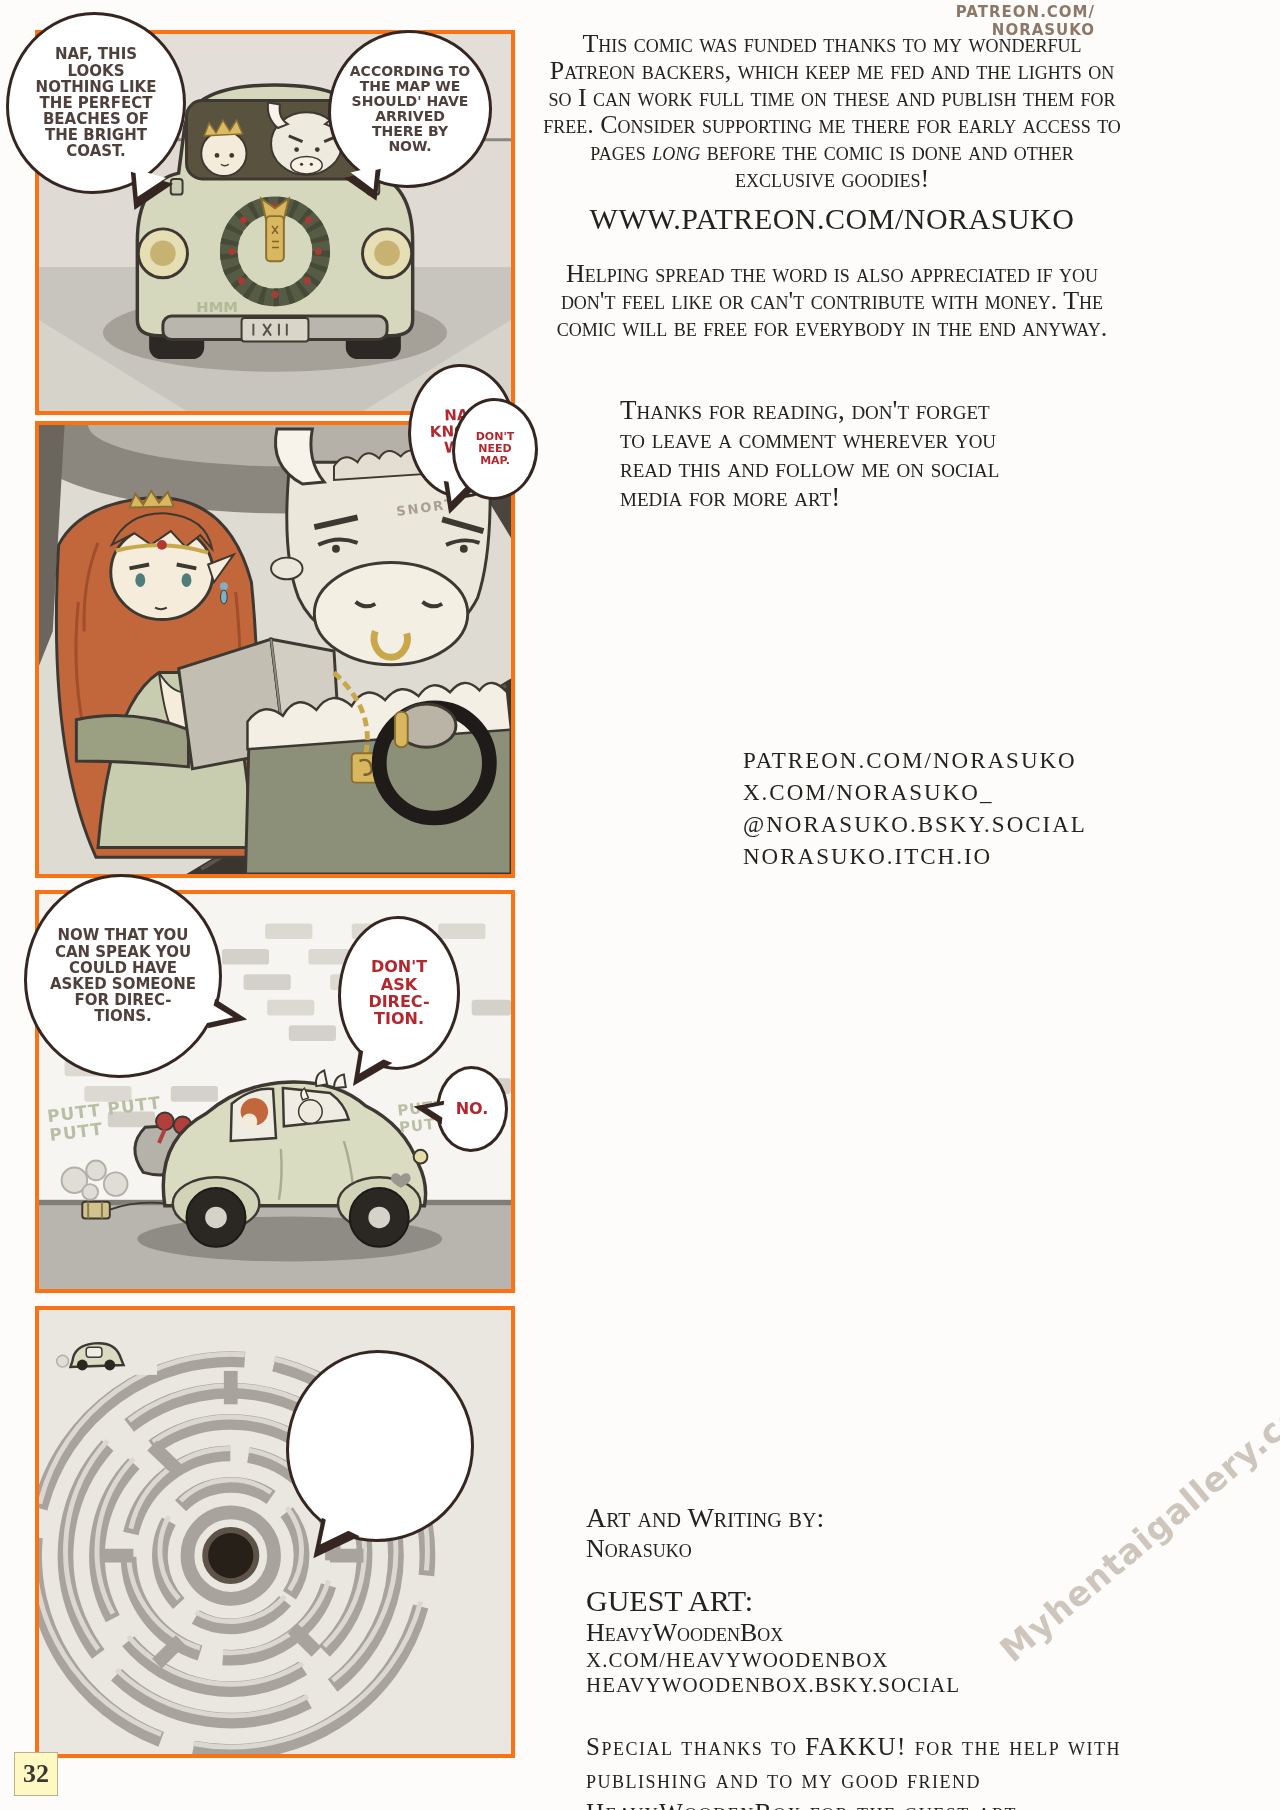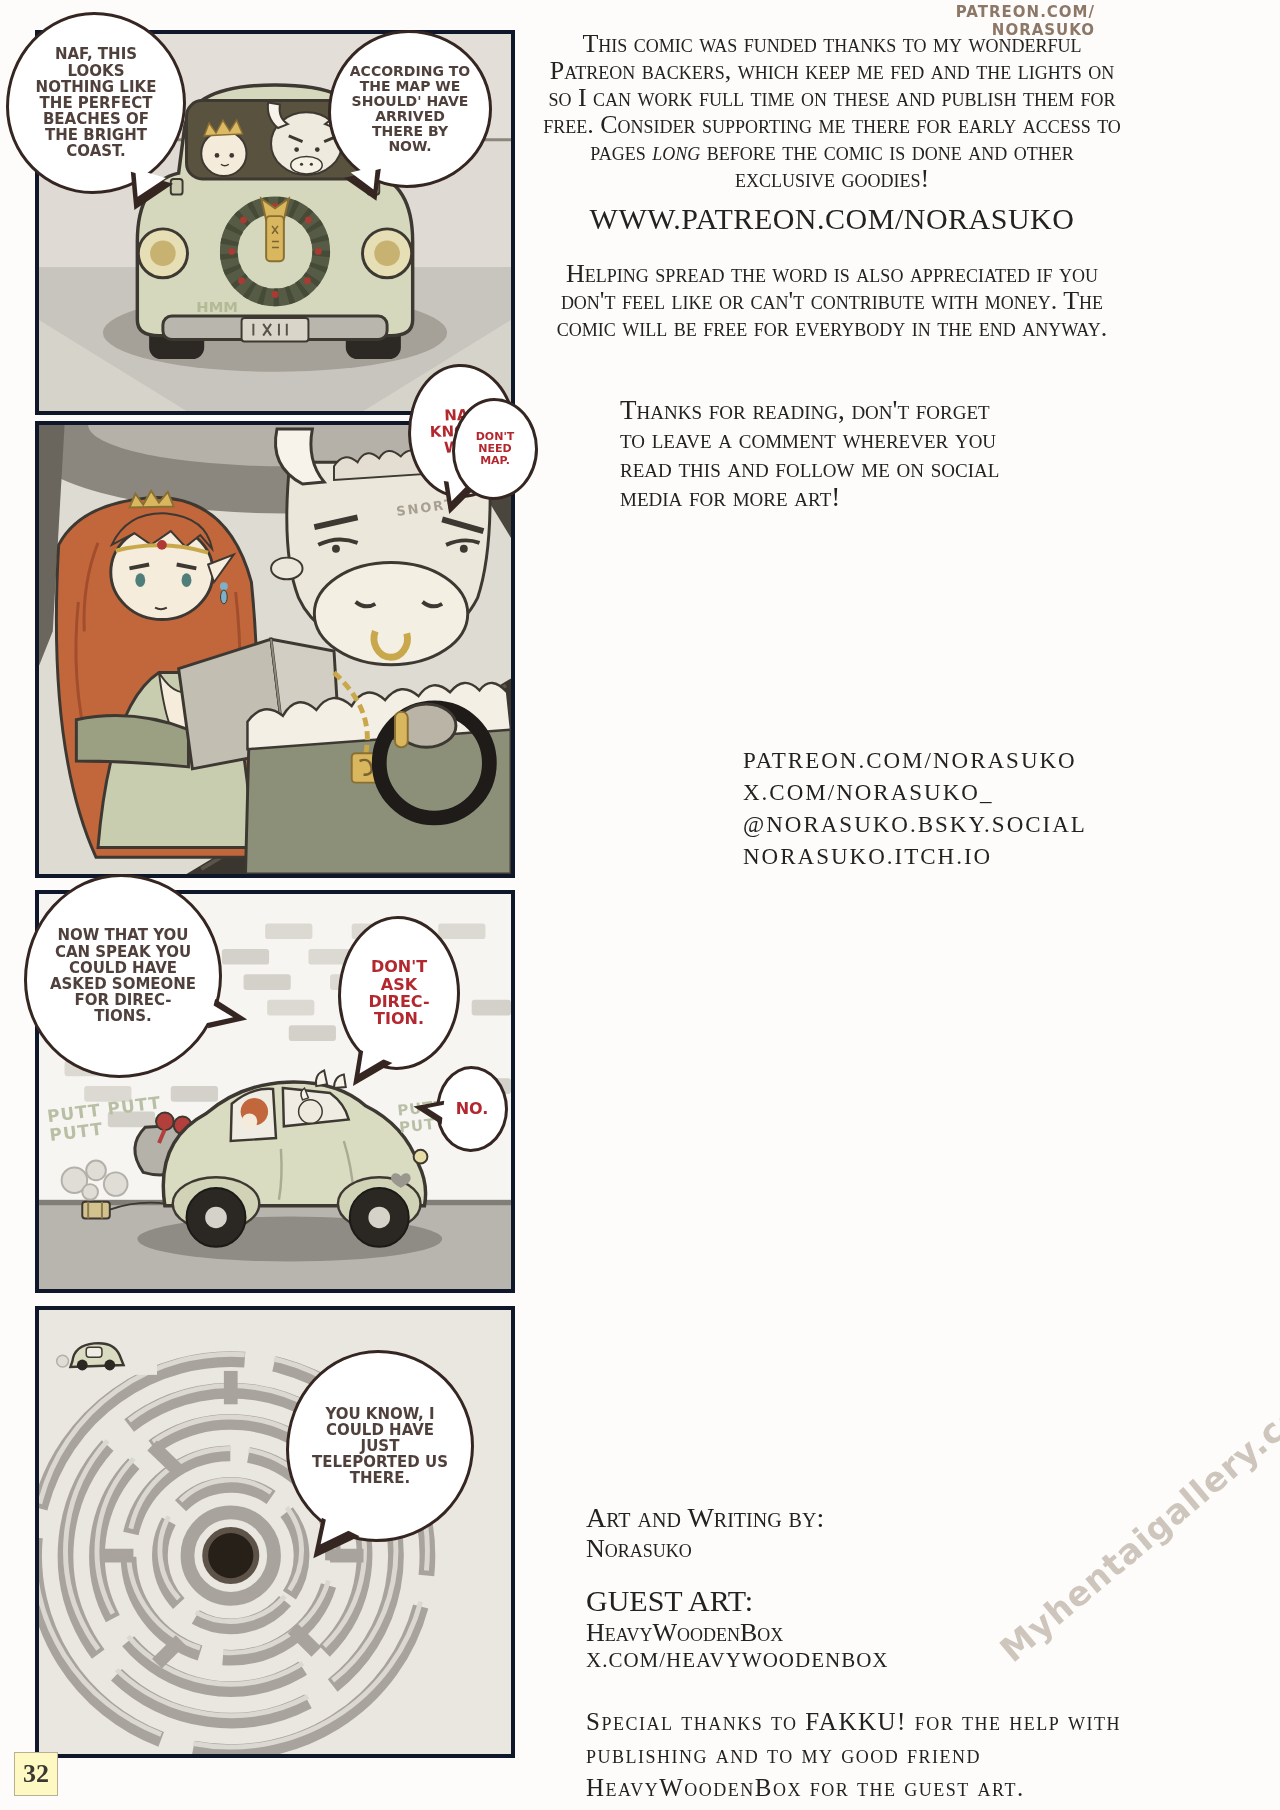--- a/index.html
+++ b/index.html
@@ -4,21 +4,21 @@
 <style>
   html,body { margin:0; padding:0; background:#ffffff; }
   .page {
     position:relative; width:1280px; height:1810px;
     background:#fdfcfa; overflow:hidden;
     font-family:"Liberation Serif", serif; color:#262420;
   }
   
   .panel {
     position:absolute; box-sizing:border-box;
-    border:4px solid #0f172a; background:#fca5a5; z-index:10;
+    border:4px solid #f97316; background:#fca5a5; z-index:10;
   }
   .panel svg { display:block; width:100%; height:100%; }
   .p1 { left:35px;  top:30px;   width:480px; height:385px; }
   .p2 { left:35px;  top:421px;  width:480px; height:457px; }
   .p3 { left:35px;  top:890px;  width:480px; height:403px; }
   .p4 { left:35px;  top:1306px; width:480px; height:452px; }
 
   
   .bubble {
     position:absolute; z-index:30; background:#fff;
@@ -368,21 +368,20 @@
     <span class="txt">DON'T ASK DIREC- TION.</span>
     <span class="tail"></span>
     <span class="tailw"></span>
   </div>
   <div class="bubble b-p3c red">
     <span class="txt">NO.</span>
     <span class="tail"></span>
     <span class="tailw"></span>
   </div>
   <div class="bubble b-p4">
-    <span class="txt">YOU KNOW, I COULD HAVE JUST TELEPORTED US THERE.</span>
     <span class="tail"></span>
     <span class="tailw"></span>
   </div>
 
   <div class="sfx sfx-snort">SNORT</div>
   <div class="sfx sfx-putt-l">PUTT PUTT PUTT</div>
   <div class="sfx sfx-putt-r">PUTT PUTT</div>
 
   <div class="rc t-intro">
     <span>This comic was funded thanks to my wonderful Patreon backers, which keep me fed and the lights on so I can work full time on these and publish them for free. Consider supporting me there for early access to pages </span><i>long</i><span> before the comic is done and other exclusive goodies!</span>
@@ -397,19 +396,20 @@
     <div>@NORASUKO.BSKY.SOCIAL</div>
     <div>NORASUKO.ITCH.IO</div>
   </div>
 
   <div class="rc t-credits">
     <div class="c-l1">Art and Writing by:</div>
     <div class="c-artist">Norasuko</div>
     <div class="c-guest">GUEST ART:</div>
     <div class="c-gartist">HeavyWoodenBox</div>
     <div class="c-glink">X.COM/HEAVYWOODENBOX</div>
+    <div class="c-glink">HEAVYWOODENBOX.BSKY.SOCIAL</div>
     <div class="c-thanks">Special thanks to FAKKU! for the help with publishing and to my good friend HeavyWoodenBox for the guest art.</div>
   </div>
 
   <div class="pagenum">32</div>
   <div class="watermark">Myhentaigallery.com</div>
 
 </div>
 
 </body></html>

